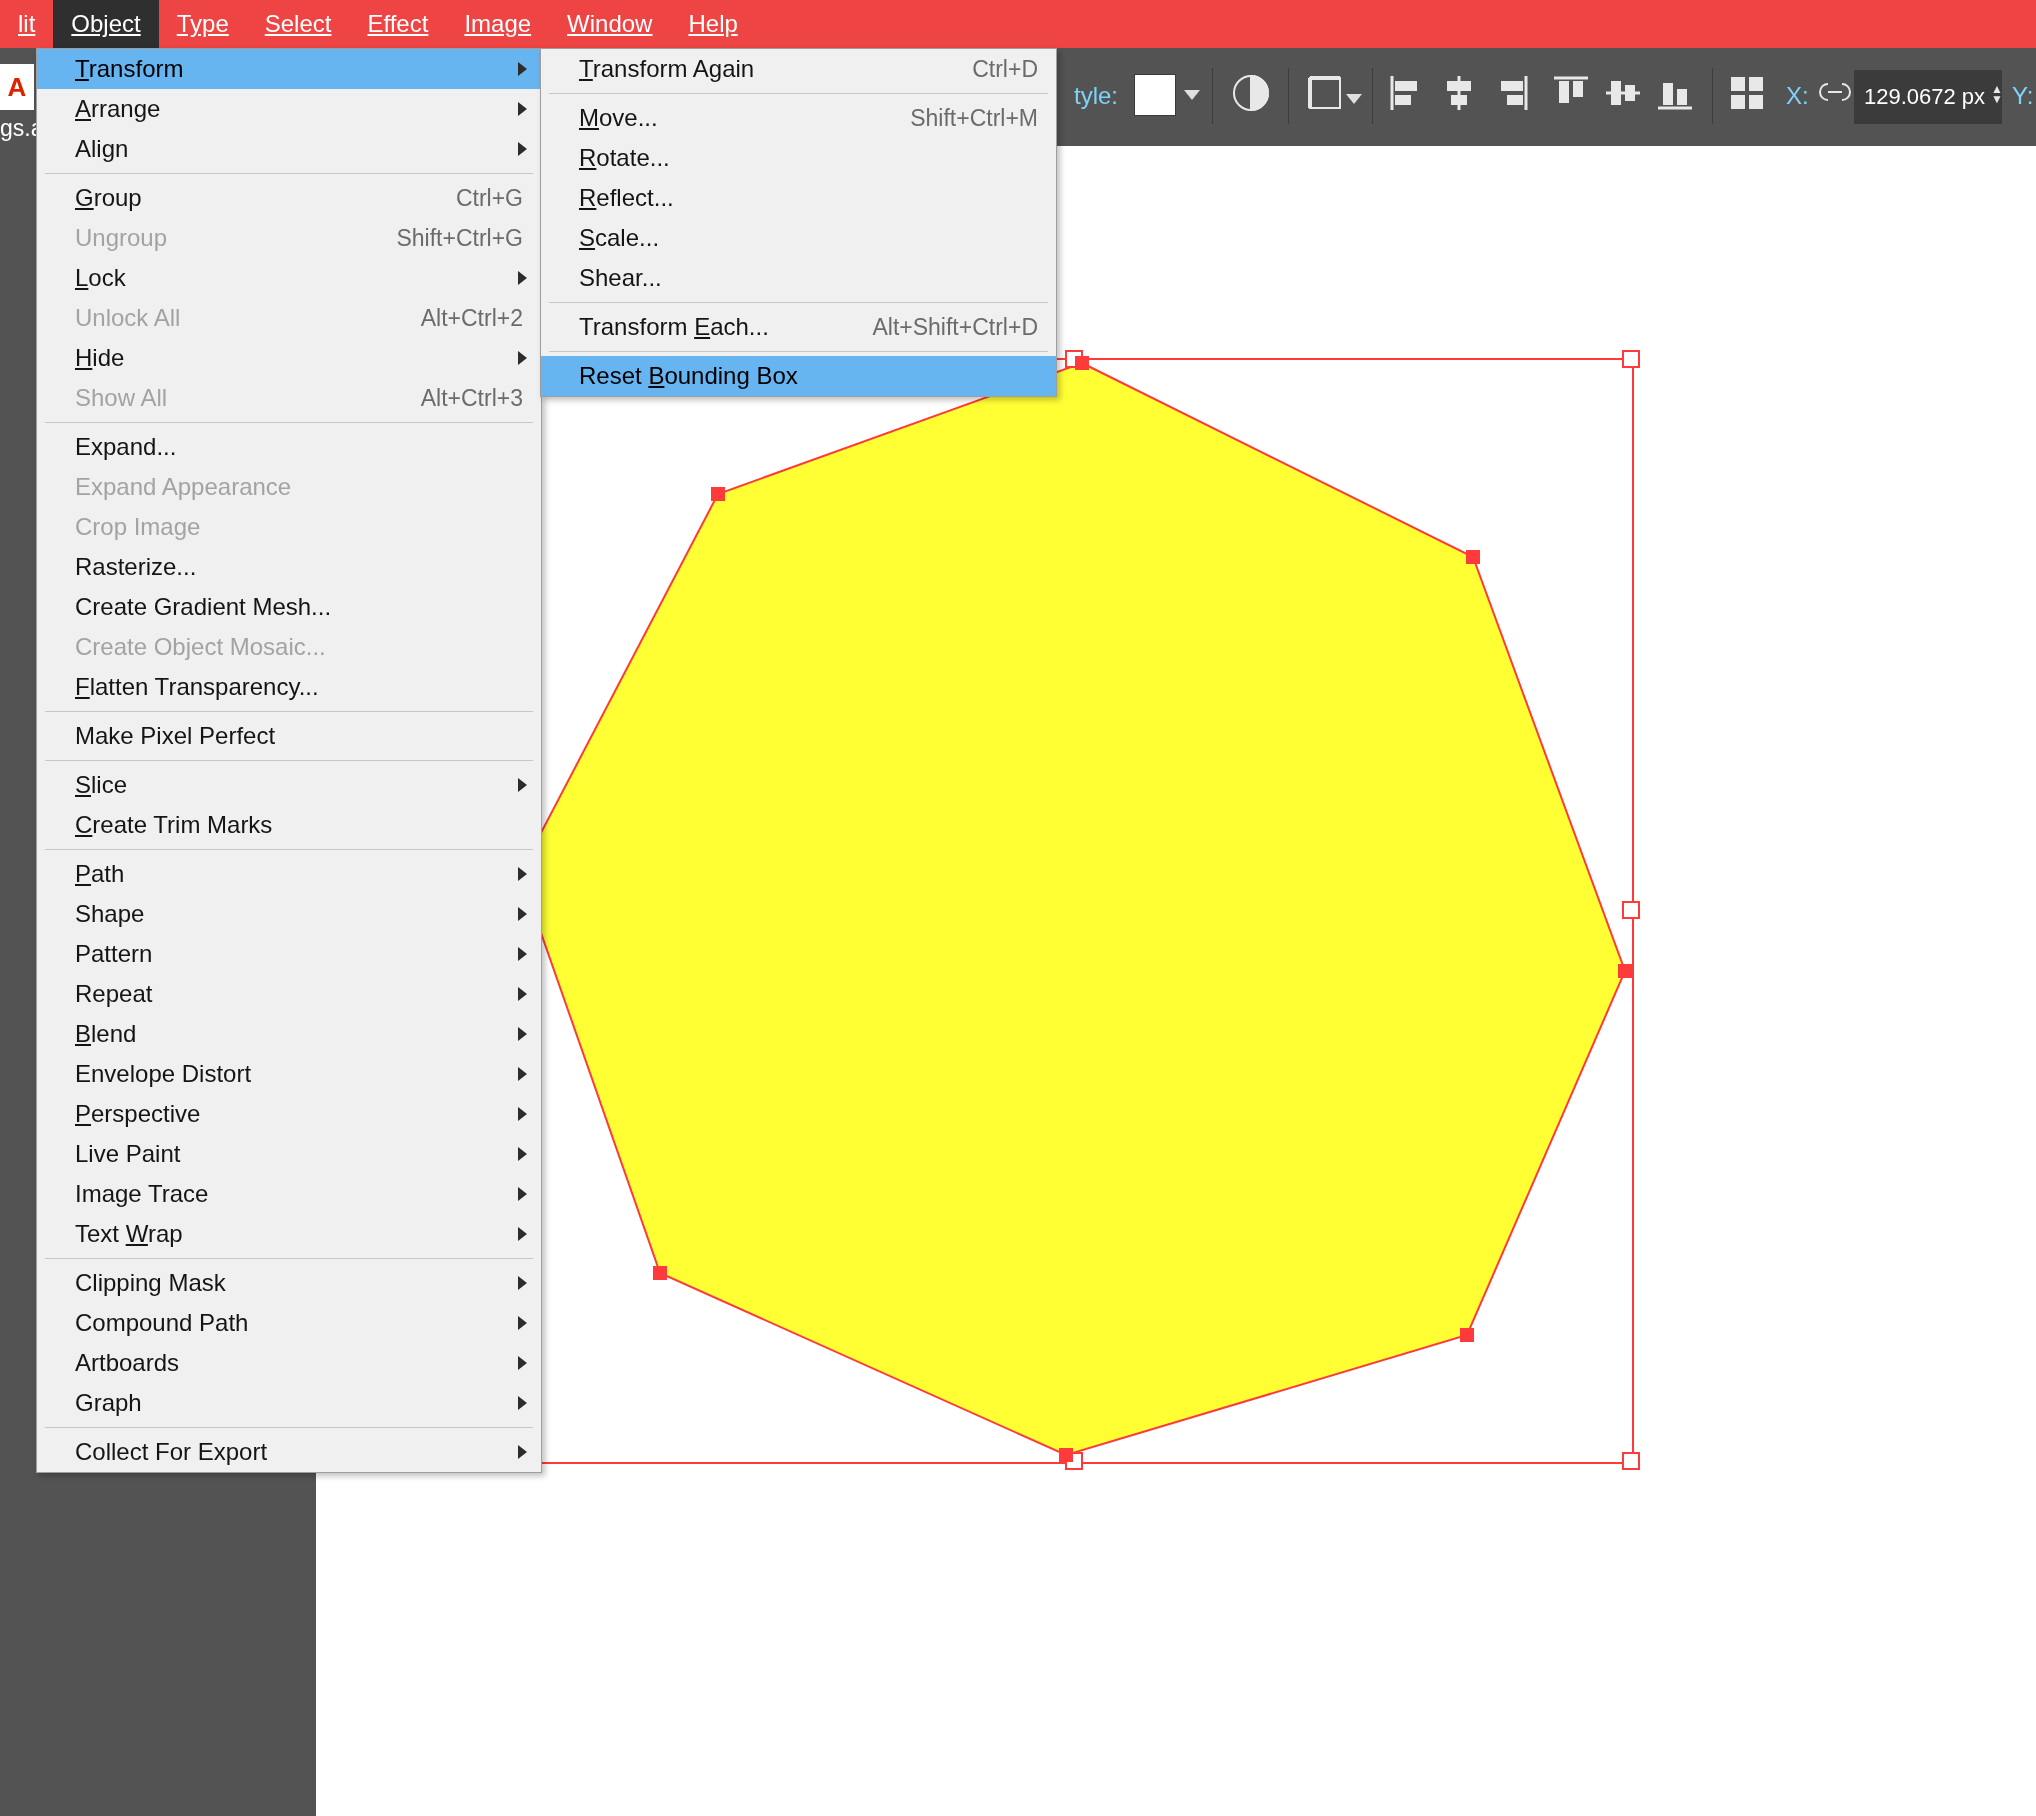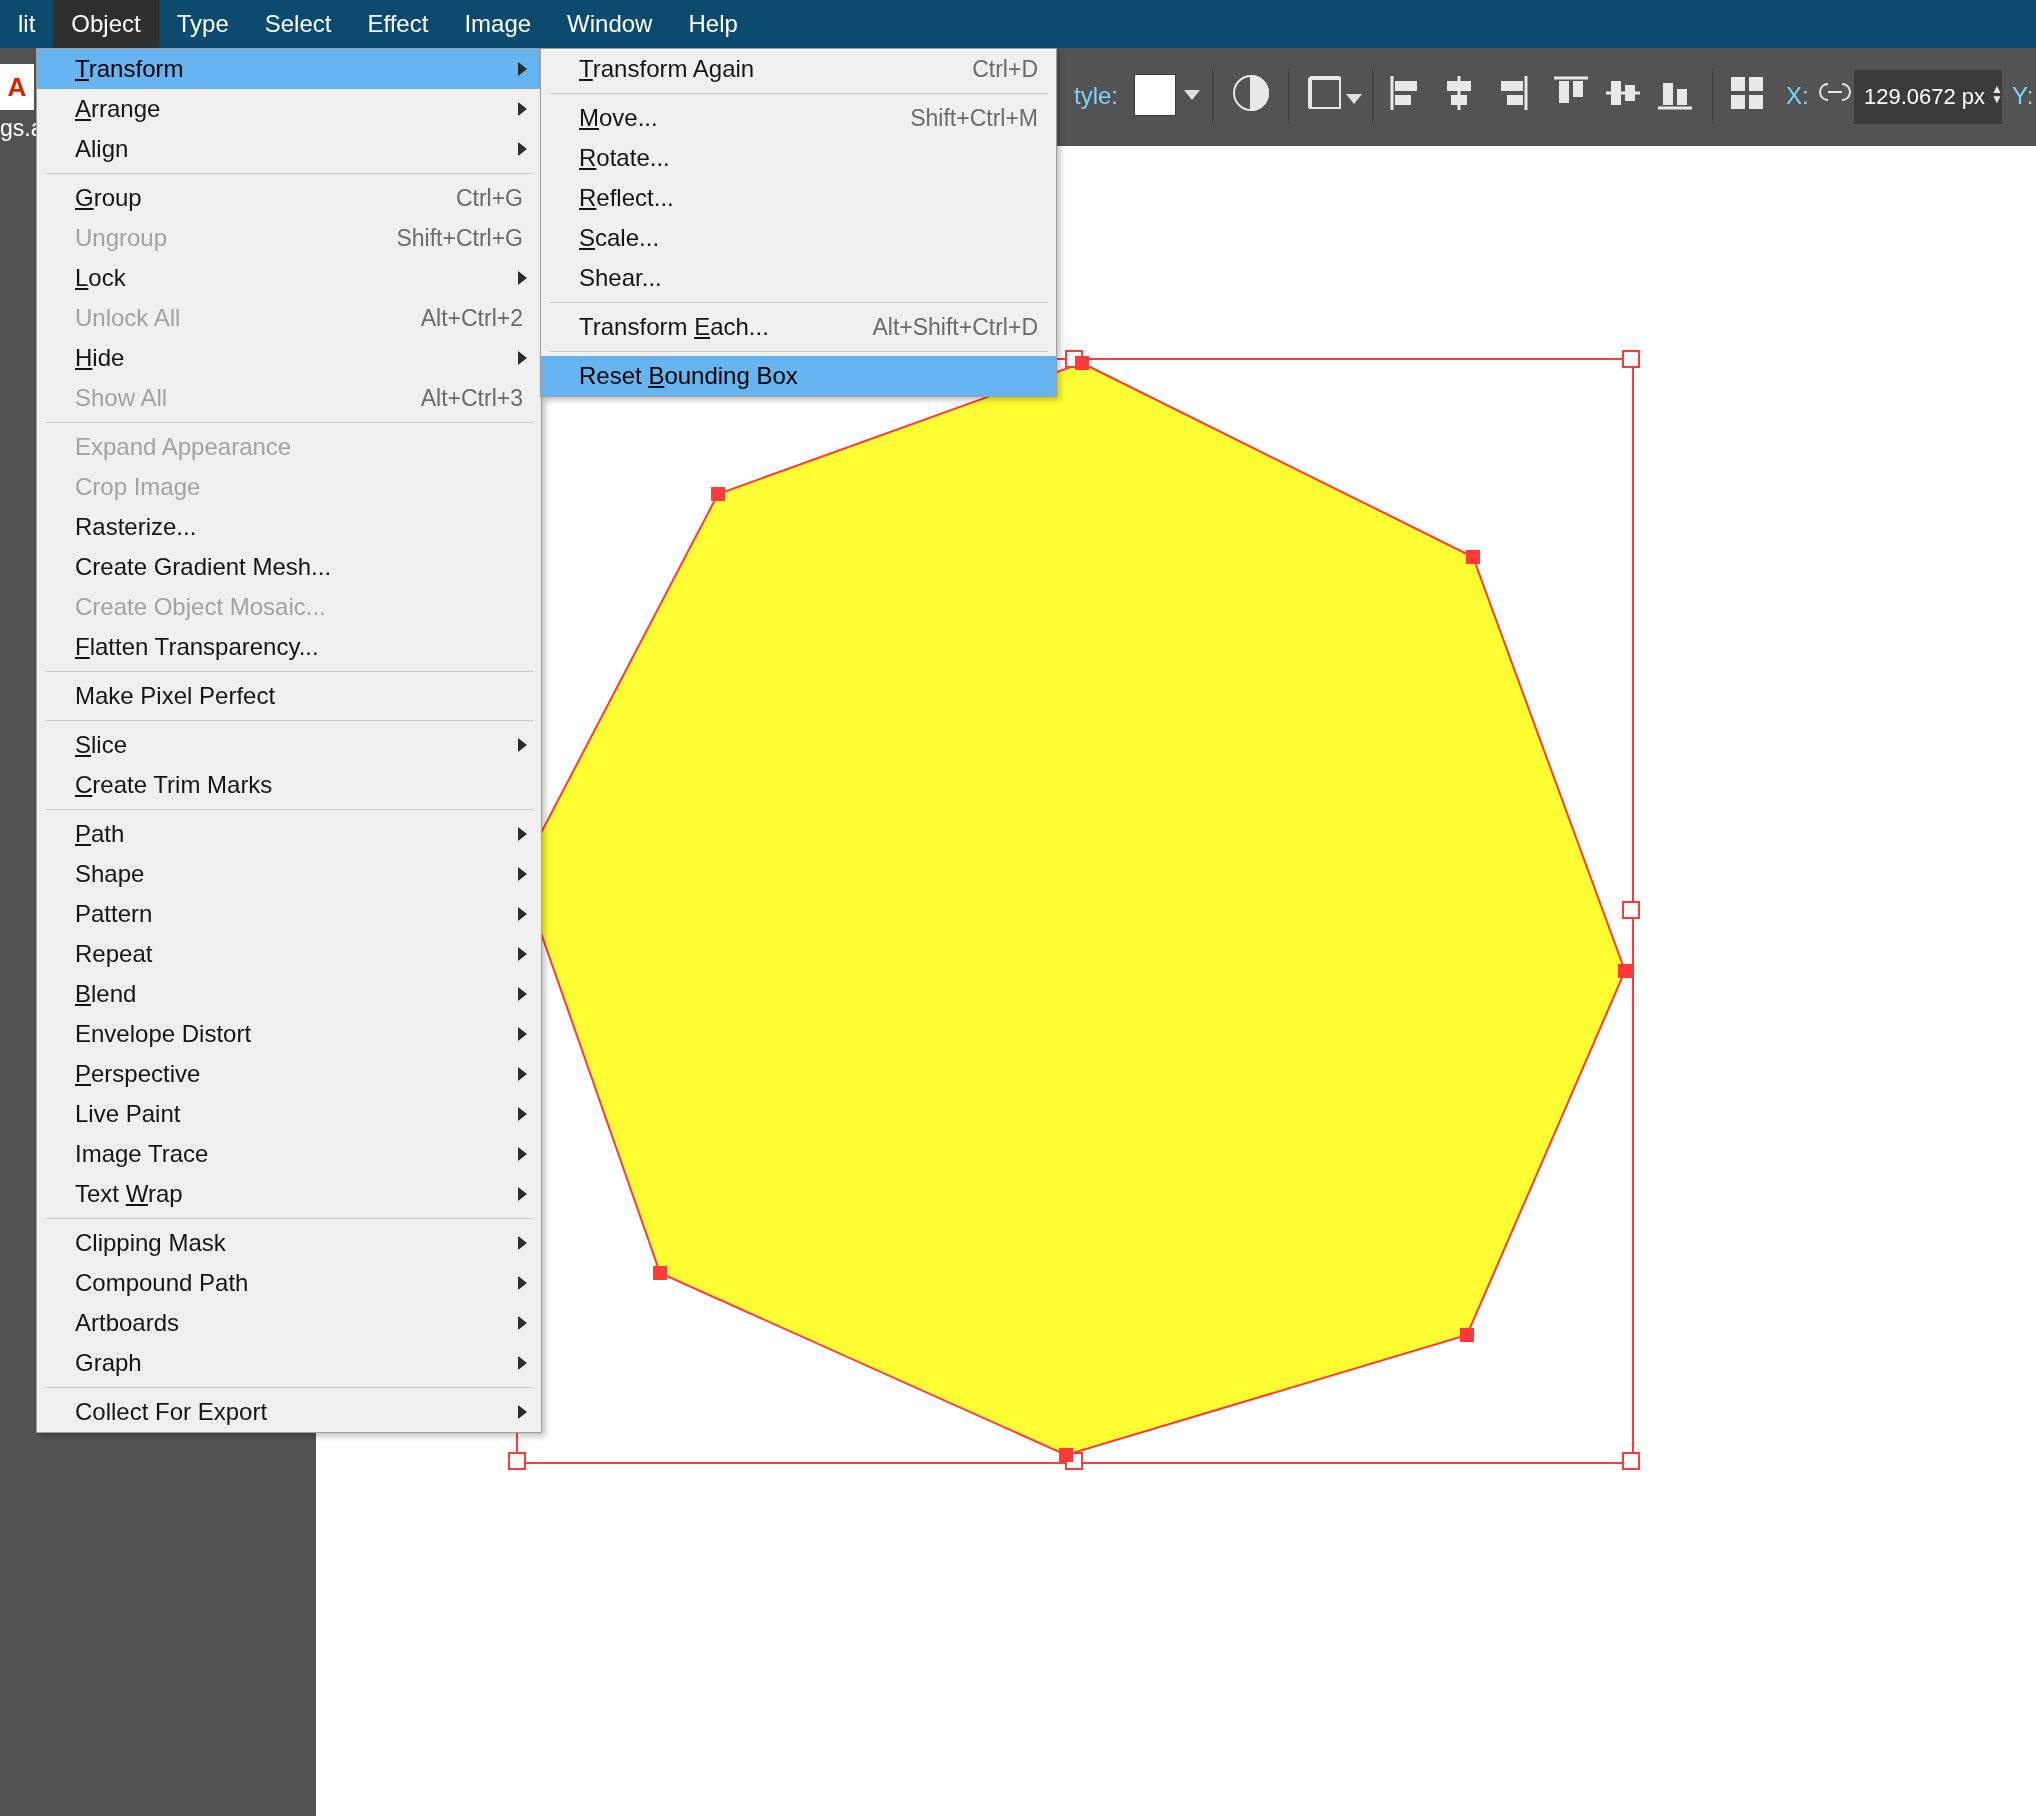--- a/index.html
+++ b/index.html
@@ -1,17 +1,17 @@
 <!DOCTYPE html>
 <html><head>
 <meta charset="utf-8">
 <style>
   html,body{margin:0;padding:0;width:2036px;height:1816px;font-family:"Segoe UI",Arial,sans-serif;font-size:24px;background:#fff;overflow:hidden;}
   
-  .menubar{position:absolute;left:0;top:0;width:100%;height:48px;background:#0c4a6e;display:flex;align-items:center;color:#fff;padding-left:0;}
+  .menubar{position:absolute;left:0;top:0;width:100%;height:48px;background:#ef4444;display:flex;align-items:center;color:#fff;padding-left:0;text-decoration:underline;}
   .menubar .mi{padding:0 18px;height:48px;display:flex;align-items:center;cursor:default;}
   .menubar .mi.on{background:#2f2f2f;}
   
   .toolbar{position:absolute;left:0;top:48px;width:100%;height:98px;background:#535353;}
   .t-lbl{position:absolute;color:#7dd3fc;top:34px;font-size:24px;}
   .t-box{position:absolute;top:26px;width:40px;height:40px;background:#fff;border:1px solid #3a3a3a;}
   .t-dd{position:absolute;top:26px;width:0;height:0;border-left:8px solid transparent;border-right:8px solid transparent;border-top:10px solid #e0e0e0;}
   .t-ico{position:absolute;top:22px;width:46px;height:46px;display:flex;align-items:center;justify-content:center;color:#e8e8e8;}
   .t-ico svg{width:42px;height:42px;stroke:#e8e8e8;fill:none;stroke-width:2;}
   .t-sep{position:absolute;top:20px;width:1px;height:56px;background:#3d3d3d;}
@@ -205,20 +205,23 @@
     </div>
     <div class="row">
       <span class="lab"><span><span class="u">H</span>ide</span></span>
       <span class="arr"></span>
     </div>
     <div class="row dis">
       <span class="lab">Show All</span>
       <span class="sc">Alt+Ctrl+3</span>
     </div>
     <div class="sep"></div>
+    <div class="row">
+      <span class="lab">Expand...</span>
+    </div>
     <div class="row dis">
       <span class="lab">Expand Appearance</span>
     </div>
     <div class="row dis">
       <span class="lab">Crop Image</span>
     </div>
     <div class="row">
       <span class="lab">Rasterize...</span>
     </div>
     <div class="row">

